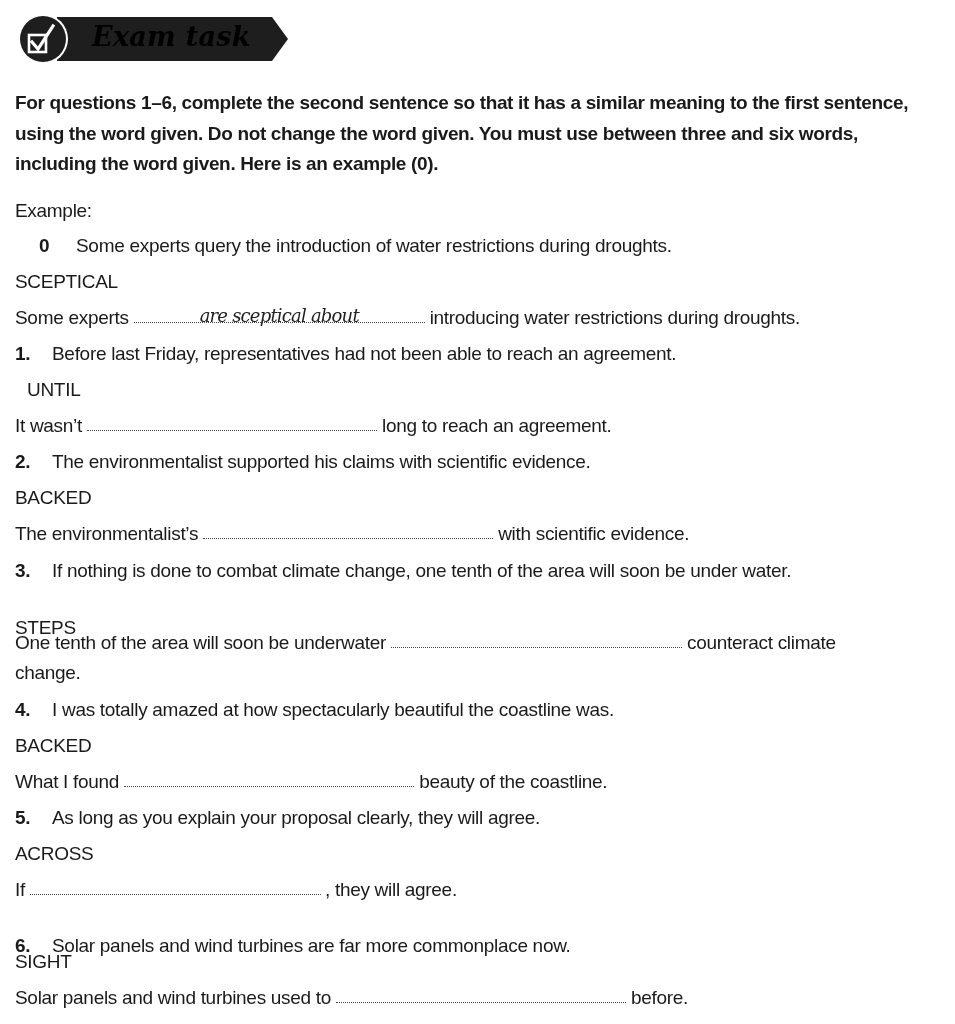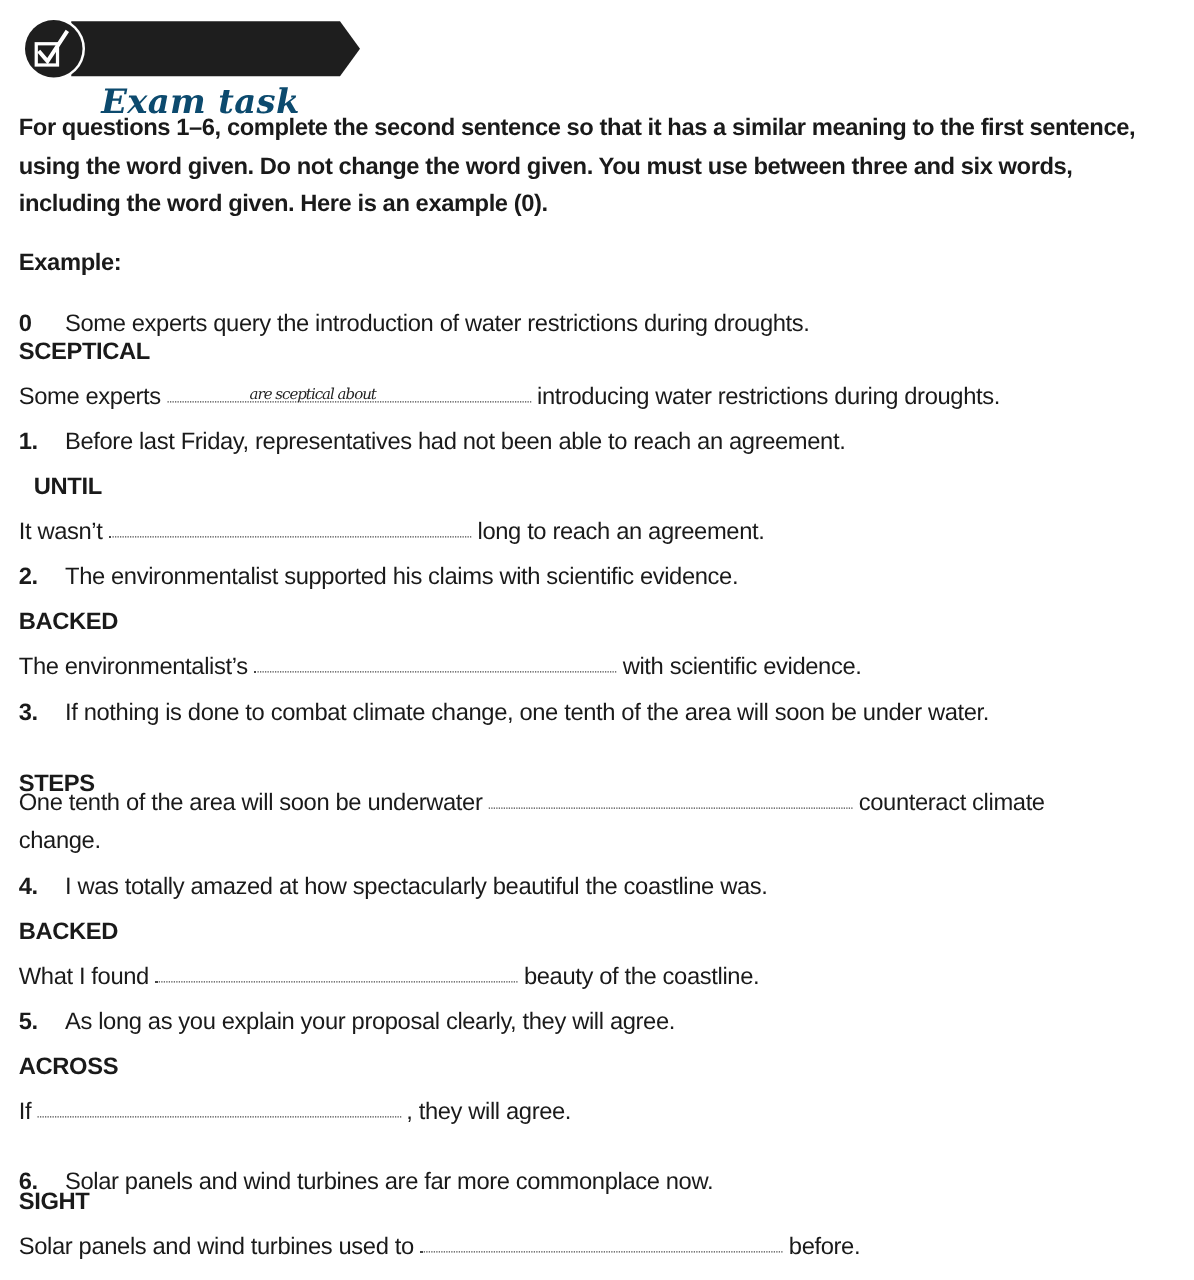--- a/index.html
+++ b/index.html
@@ -3,42 +3,42 @@
 <meta charset="utf-8">
 <style>
   html, body { margin: 0; padding: 0; background: #ffffff; }
   body {
     width: 955px; height: 1024px; position: relative; overflow: hidden;
     font-family: "Liberation Sans", sans-serif; color: #1a1a1a;
   }
   .banner { position: absolute; left: 17px; top: 13px; height: 52px; width: 275px; }
   .banner svg { position: absolute; left: 0; top: 0; }
   .banner-title {
-    position: absolute; left: 64px; top: 8px;
+    position: absolute; left: 75px; top: 8px;
     font-family: "DejaVu Serif", serif; font-weight: bold; font-style: italic;
-    font-size: 27px; color: #0c4a6e; letter-spacing: 0.3px; white-space: nowrap; margin-top: 45px;
+    font-size: 27px; color: #000000; letter-spacing: 0.3px; white-space: nowrap;
   }
   .instructions {
     position: absolute; left: 15px; top: 88px; width: 920px;
     font-weight: bold; font-size: 19px; line-height: 30.5px; letter-spacing: -0.35px;
   }
   .line {
     position: absolute; left: 15px; font-size: 19px; white-space: nowrap;
     letter-spacing: -0.3px; line-height: 24px;
   }
-  .bold { font-weight: bold; }
+  .bold { font-weight: normal; }
   .num { font-weight: bold; display: inline-block; width: 37px; }
   .num0 { font-weight: bold; display: inline-block; width: 37px; }
   .dots {
     display: inline-block; vertical-align: baseline; height: 1px;
     border-bottom: 1.3px dotted #444; margin: 0 5px; position: relative; top: -1px;
   }
   .answer {
     position: absolute; left: 66px; top: -17px;
-    font-family: "DejaVu Serif", serif; font-style: italic; font-size: 12px;
+    font-family: "DejaVu Serif", serif; font-style: italic; font-size: 18px;
     color: #222; letter-spacing: -0.8px; white-space: nowrap;
   }
 </style>
 </head>
 <body>
 
 <div class="banner">
   <svg width="275" height="54" viewBox="0 0 275 54">
     <polygon points="40,4 255,4 271,26 255,48 40,48" fill="#1e1e1e"></polygon>
     <circle cx="26" cy="26" r="25" fill="#ffffff"></circle>
@@ -47,21 +47,21 @@
   <svg width="50" height="54" viewBox="0 0 50 54" style="position:absolute;left:0;top:0;">
     <rect x="12" y="22" width="17" height="17" fill="none" stroke="#ffffff" stroke-width="2.6"></rect>
     <path d="M15 29 L21 36 L36 13" fill="none" stroke="#ffffff" stroke-width="3.2" stroke-linecap="square"></path>
   </svg>
   <span class="banner-title">Exam task</span>
 </div>
 
 <div class="instructions">For questions 1–6, complete the second sentence so that it has a similar meaning to the first sentence, using the word given. Do not change the word given. You must use between three and six words, including the word given. Here is an example (0).</div>
 
 <div class="line bold" style="top:199px;">Example:</div>
-<div class="line" style="top:248px;">
+<div class="line" style="top:234px;margin-left:24px;">
   <span class="num0">0</span><span>Some experts query the introduction of water restrictions during droughts.</span>
 </div>
 <div class="line bold" style="top:270px;">SCEPTICAL</div>
 <div class="line" style="top:306px;">
   <span>Some experts</span><span class="dots" style="width:291px;"><span class="answer">are sceptical about</span></span><span>introducing water restrictions during droughts.</span>
 </div>
 
 <div class="line" style="top:342px;">
   <span class="num">1.</span><span>Before last Friday, representatives had not been able to reach an agreement.</span>
 </div>

